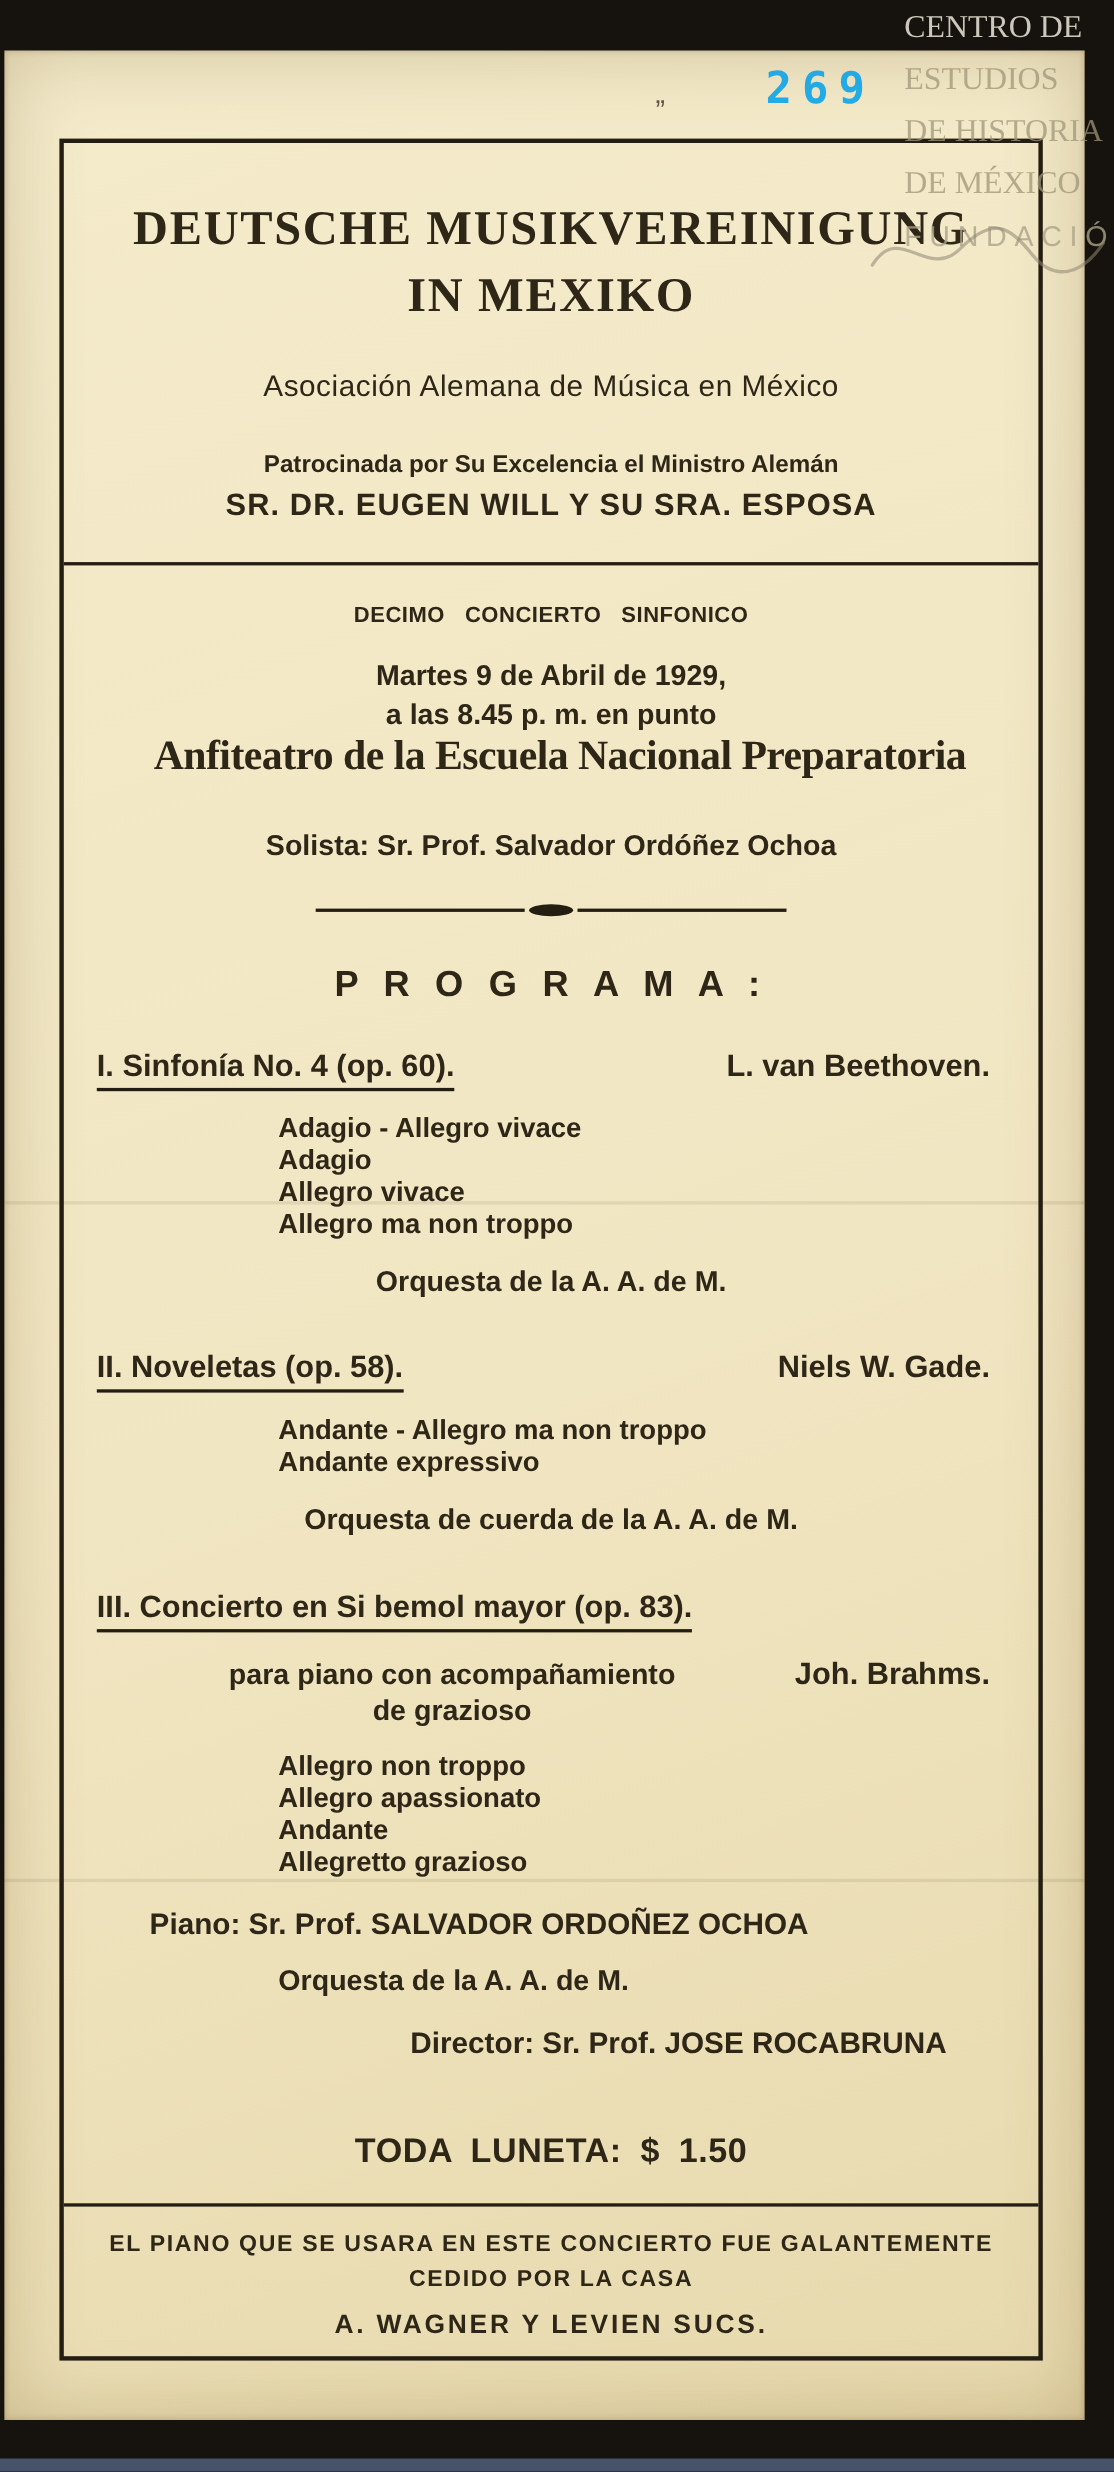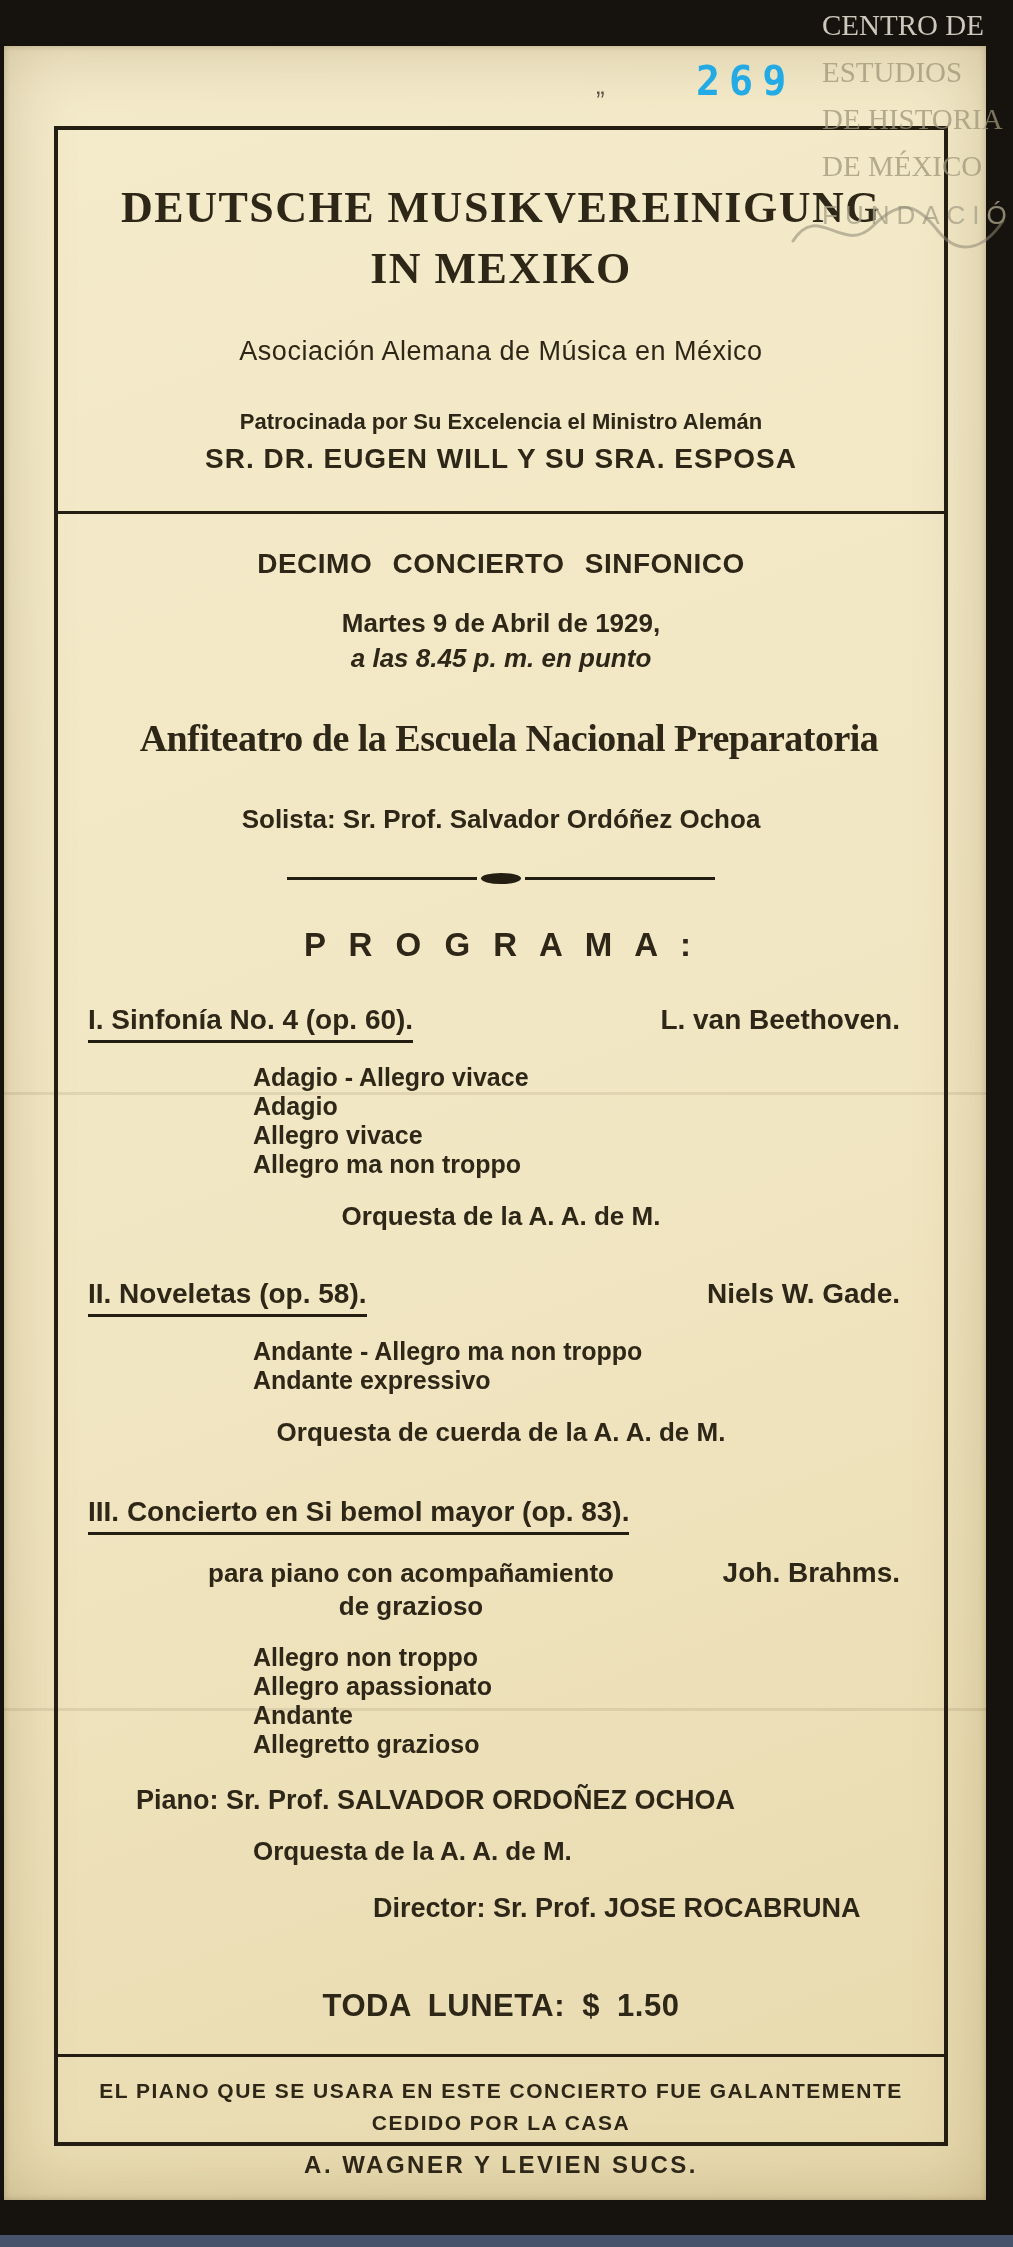--- a/index.html
+++ b/index.html
@@ -22,25 +22,25 @@
   .title{
     font-family:"Liberation Serif",serif;font-weight:bold;
     font-size:44px;letter-spacing:1.5px;white-space:nowrap;
   }
   .title1{margin-top:52px;}
   .title2{margin-top:10px;}
   .subtitle{margin-top:42px;font-size:27px;font-weight:normal;letter-spacing:.5px;}
   .patron1{margin-top:42px;font-size:22px;font-weight:bold;}
   .patron2{margin-top:8px;font-size:28px;font-weight:bold;letter-spacing:1px;}
   .rule{margin-top:36px;height:3px;background:#241d11;}
-  .concert-title{margin-top:34px;font-size:28px;font-weight:bold;word-spacing:12px;letter-spacing:.5px;text-align:center;}
+  .concert-title{margin-top:34px;font-size:20px;font-weight:bold;word-spacing:12px;letter-spacing:.5px;text-align:center;}
   .date1{margin-top:28px;font-size:26px;font-weight:bold;}
-  .date2{margin-top:4px;font-size:26px;font-weight:bold;font-style:italic;}
+  .date2{margin-top:4px;font-size:26px;font-weight:bold;}
   .venue{
-    margin-top:42px;font-family:"Liberation Serif",serif;font-weight:bold;
+    font-family:"Liberation Serif",serif;font-weight:bold;
     font-size:38px;white-space:nowrap;letter-spacing:-.5px;padding-left:16px;
   }
   .soloist{margin-top:44px;font-size:26px;font-weight:bold;}
   .divider{margin-top:38px;display:flex;align-items:center;justify-content:center;}
   .divider .line{width:190px;height:3px;background:#241d11;}
   .divider .lens{width:40px;height:11px;background:#241d11;border-radius:50%;margin:0 4px;}
   .programa{margin-top:42px;font-size:33px;font-weight:bold;letter-spacing:7px;white-space:nowrap;}
   .prog-row{
     display:flex;justify-content:space-between;align-items:flex-start;
     padding:0 44px 0 30px;text-align:left;

